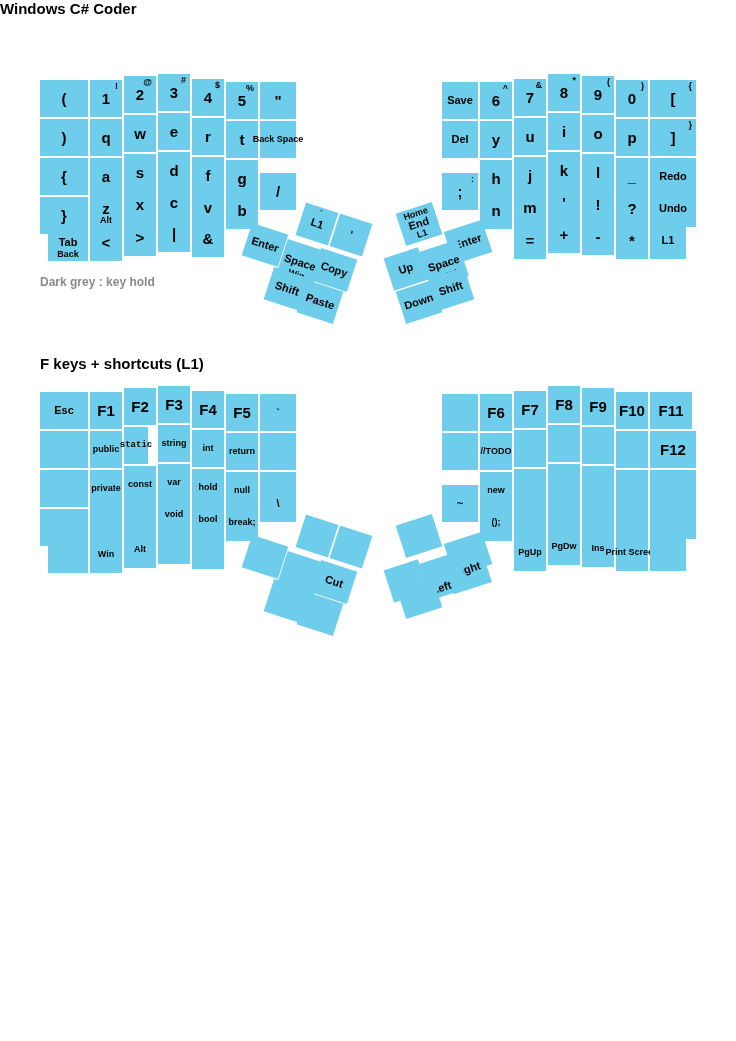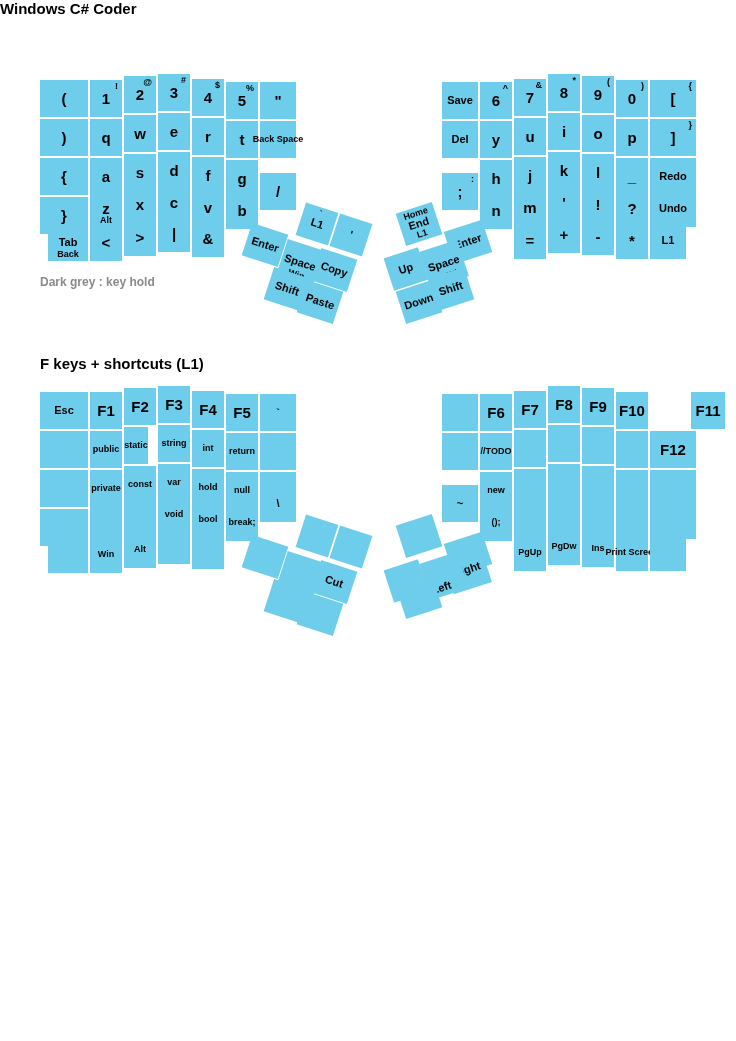--- a/index.html
+++ b/index.html
@@ -343,21 +343,21 @@
   <div class="key" style="left:260px;top:394px;width:36px;height:37px;">
       <span class="lbl c md">`</span>
     </div>
 
   <div class="key" style="left:40px;top:431px;width:48px;height:37px;">
       <span class="lbl c sm"></span>
     </div>
   <div class="key" style="left:90px;top:431px;width:32px;height:37px;">
       <span class="lbl c sm">public</span>
     </div>
-  <div class="key" style="left:124px;top:427px;width:24px;height:37px;">
+  <div class="key" style="left:124px;top:427px;width:24px;height:37px;font-family:Liberation Mono, monospace;">
       <span class="lbl c sm">static</span>
     </div>
   <div class="key" style="left:158px;top:425px;width:32px;height:37px;">
       <span class="lbl c sm">string</span>
     </div>
   <div class="key" style="left:192px;top:430px;width:32px;height:37px;">
       <span class="lbl c sm">int</span>
     </div>
   <div class="key" style="left:226px;top:433px;width:32px;height:37px;">
       <span class="lbl c sm">return</span>
@@ -459,21 +459,21 @@
     </div>
   <div class="key" style="left:548px;top:386px;width:32px;height:37px;">
       <span class="lbl c lg">F8</span>
     </div>
   <div class="key" style="left:582px;top:388px;width:32px;height:37px;">
       <span class="lbl c lg">F9</span>
     </div>
   <div class="key" style="left:616px;top:392px;width:32px;height:37px;">
       <span class="lbl c lg">F10</span>
     </div>
-  <div class="key" style="left:650px;top:392px;width:34px;height:37px;margin-left:41px;">
+  <div class="key" style="left:650px;top:392px;width:42px;height:37px;">
       <span class="lbl c lg">F11</span>
     </div>
 
   <div class="key" style="left:442px;top:433px;width:36px;height:37px;">
       <span class="lbl c sm"></span>
     </div>
   <div class="key" style="left:480px;top:433px;width:32px;height:37px;">
       <span class="lbl c sm">//TODO</span>
     </div>
   <div class="key" style="left:514px;top:430px;width:32px;height:37px;">

